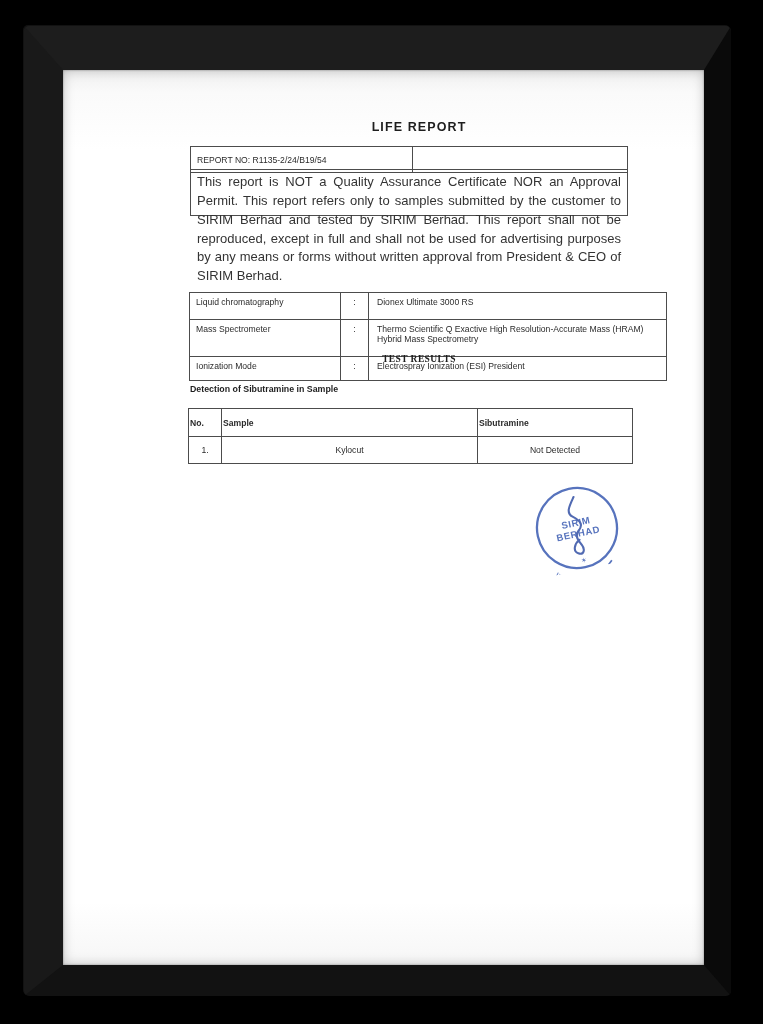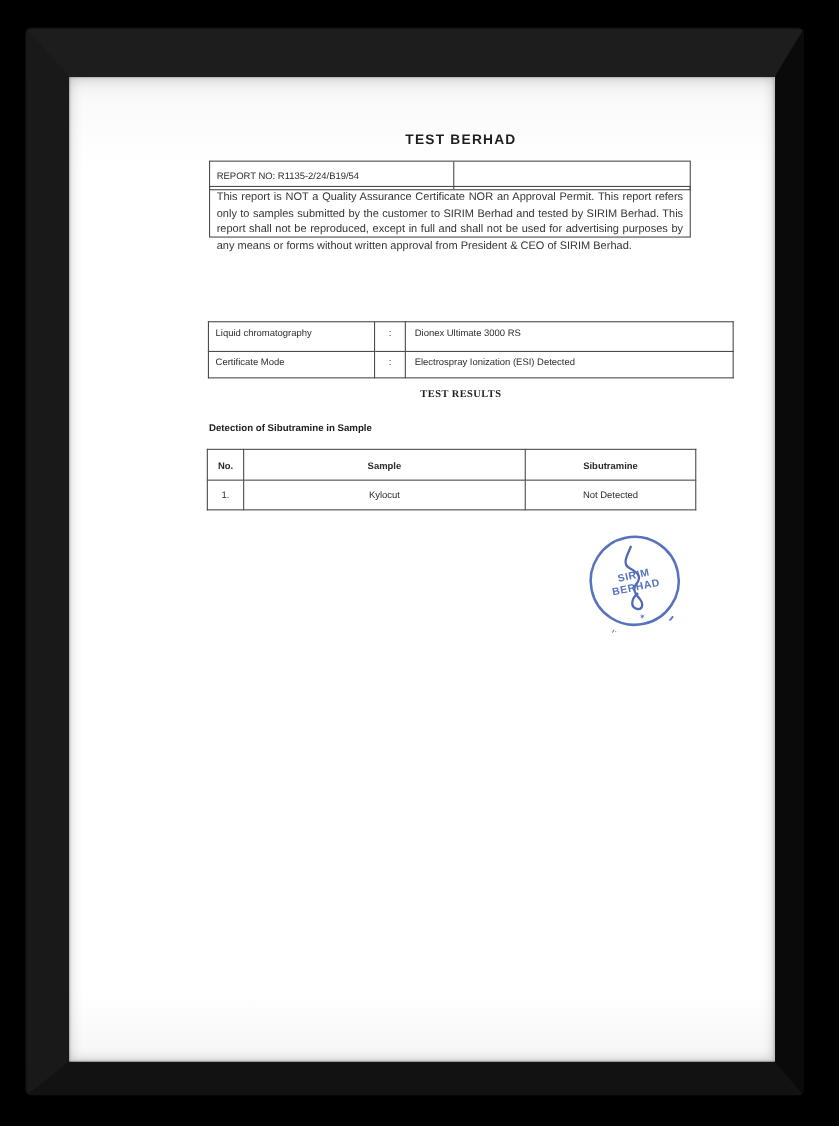--- a/index.html
+++ b/index.html
@@ -38,21 +38,21 @@
   .report-box{
     position:absolute;top:76px;left:127px;width:438px;height:27px;
     box-sizing:border-box;border:1px solid #4c4c4c;display:flex;
     font-size:8.6px;color:#2b2b2b;
   }
   .report-box .cell-left{flex:0 0 215px;border-right:1px solid #4c4c4c;display:flex;align-items:center;padding-left:6px;}
   .report-box .cell-right{flex:1;display:flex;align-items:center;justify-content:flex-end;padding-right:6px;}
   .disclaimer{
     position:absolute;top:99px;left:127px;width:438px;height:47px;
     box-sizing:border-box;border:1px solid #4c4c4c;
-    padding:3px 6px;font-size:10px;line-height:1.45;text-align:justify;color:#333;
+    padding:3px 6px;font-size:13px;line-height:1.45;text-align:justify;color:#333;
   }
   .section-heading{
     position:absolute;left:127px;width:438px;padding-left:10px;
     text-align:center;font-size:9.5px;font-weight:700;letter-spacing:0.4px;color:#1e1e1e;
   }
   .instr-heading{top:155px;}
   .results-heading{top:284px;font-family:Liberation Serif, serif;}
   .sub-heading{
     position:absolute;top:314px;left:127px;
     font-size:8.8px;font-weight:700;color:#1e1e1e;
@@ -63,21 +63,21 @@
   td,th{border:1px solid #4c4c4c;font-size:8.6px;color:#2b2b2b;}
   .instr-table{position:absolute;top:178px;left:126px;width:436px;table-layout:fixed;margin-top:44px;}
   .instr-table td{vertical-align:top;padding:4px 6px;}
   .instr-table .col-label{width:138px;}
   .instr-table .col-sep{width:15px;text-align:center;}
   .instr-table .col-value{width:283px;padding-left:8px;}
   .instr-table tr.r1 td{height:18px;}
   .instr-table tr.r2 td{height:28px;}
   .instr-table tr.r3 td{height:15px;}
   .det-table{position:absolute;top:338px;left:125px;width:435px;table-layout:fixed;}
-  .det-table th{font-weight:700;text-align:center;height:25px;}
+  .det-table th{font-weight:700;text-align:left;height:25px;}
   .det-table td{text-align:center;height:24px;}
   .det-table .c-no{width:30px;}
   .det-table .c-sample{width:253px;}
   .det-table .c-result{width:152px;}
 
   .footnotes{position:absolute;top:400px;left:127px;font-size:7.2px;line-height:10px;color:#333;}
 
   
   .stamp{
     position:absolute;top:416px;left:472px;width:84px;height:84px;
@@ -90,40 +90,45 @@
   .stamp-star{font-family:"Liberation Sans",sans-serif;font-size:7px;fill:#4060b4;text-anchor:middle;}
   .signature{fill:none;stroke:#3a56a8;stroke-width:2.1px;stroke-linecap:round;stroke-linejoin:round;}
 </style>
 </head>
 <body>
 
 <div class="frame">
   <div class="paper">
     <div class="content">
 
-      <div class="doc-title">TEST BERHAD</div>
+      <div class="doc-title">LIFE REPORT</div>
 
       <div class="report-box">
         <div class="cell-left">REPORT NO: R1135-2/24/B19/54</div>
       </div>
 
       <div class="disclaimer">This report is NOT a Quality Assurance Certificate NOR an Approval Permit.  This report refers only to samples submitted by the customer to SIRIM Berhad and tested by SIRIM Berhad.  This report shall not be reproduced, except in full and shall not be used for advertising purposes by any means or forms without written approval from President &amp; CEO of SIRIM Berhad.</div>
 
 
       <table class="instr-table">
         <tbody>
           <tr class="r1">
             <td class="col-label">Liquid chromatography</td>
             <td class="col-sep">:</td>
             <td class="col-value">Dionex Ultimate 3000 RS</td>
           </tr>
+          <tr class="r2">
+            <td class="col-label">Mass Spectrometer</td>
+            <td class="col-sep">:</td>
+            <td class="col-value">Thermo Scientific Q Exactive High Resolution-Accurate Mass (HRAM) Hybrid Mass Spectrometry</td>
+          </tr>
           <tr class="r3">
-            <td class="col-label">Certificate Mode</td>
+            <td class="col-label">Ionization Mode</td>
             <td class="col-sep">:</td>
-            <td class="col-value">Electrospray Ionization (ESI) Detected</td>
+            <td class="col-value">Electrospray Ionization (ESI) President</td>
           </tr>
         </tbody>
       </table>
 
       <div class="section-heading results-heading">TEST RESULTS</div>
 
       <div class="sub-heading">Detection of Sibutramine in Sample</div>
 
       <table class="det-table">
         <thead>

